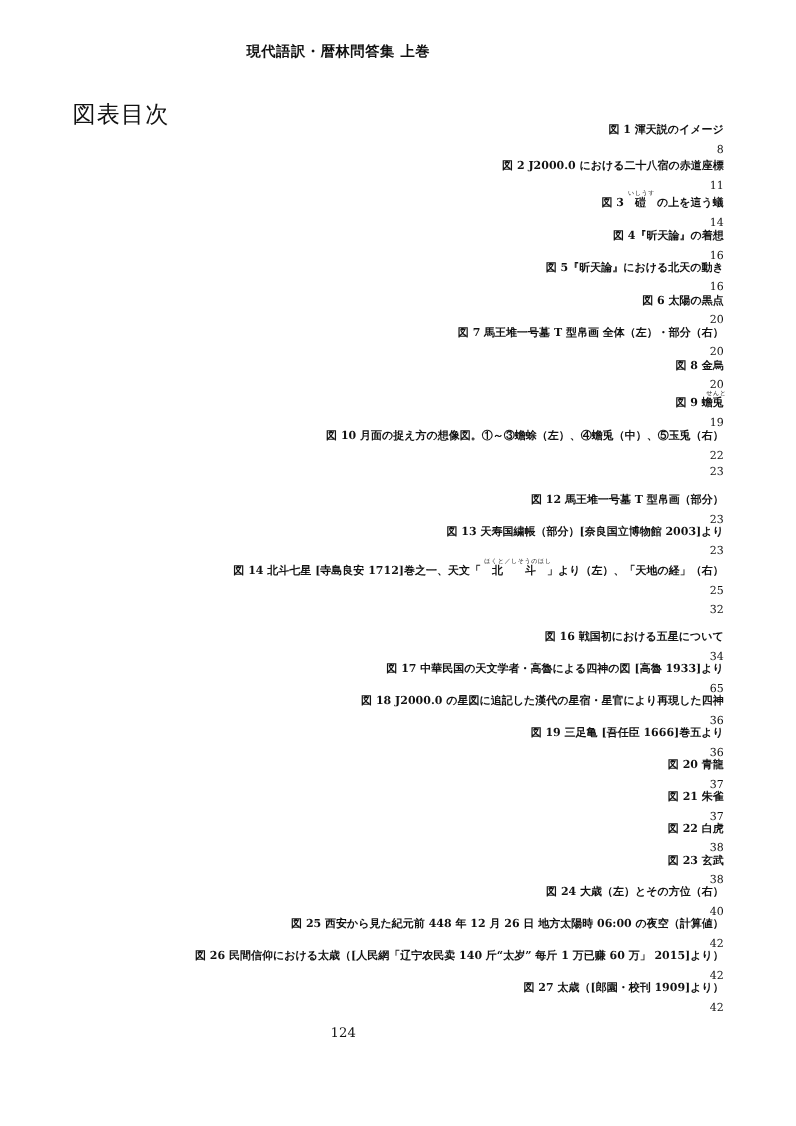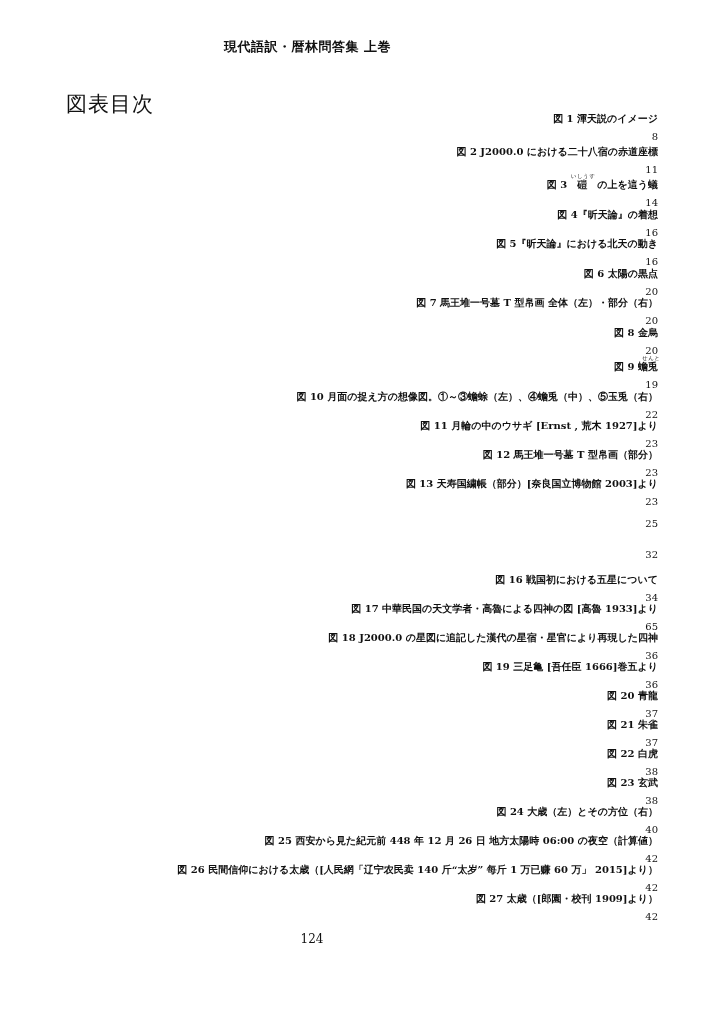--- a/index.html
+++ b/index.html
@@ -97,37 +97,37 @@
     </span>
     <span class="toc-leader"></span>
     <span class="toc-page">19</span>
   </div>
   <div class="toc-entry" style="top:390px">
     <span class="toc-label">図 10 月面の捉え方の想像図。①～③蟾蜍（左）、④蟾兎（中）、⑤玉兎（右）</span>
     <span class="toc-leader"></span>
     <span class="toc-page">22</span>
   </div>
   <div class="toc-entry" style="top:419px">
-    <span class="toc-label">図 11 月輪の中のウサギ [Ernst , 荒木 1927]より</span>
     <span class="toc-leader"></span>
     <span class="toc-page">23</span>
   </div>
   <div class="toc-entry" style="top:448px">
     <span class="toc-label">図 12 馬王堆一号墓 T 型帛画（部分）</span>
     <span class="toc-leader"></span>
     <span class="toc-page">23</span>
   </div>
   <div class="toc-entry" style="top:477px">
     <span class="toc-label">図 13 天寿国繍帳（部分）[奈良国立博物館 2003]より</span>
     <span class="toc-leader"></span>
     <span class="toc-page">23</span>
   </div>
   <div class="toc-entry" style="top:513px">
     <span class="toc-label">
       <span class="ruby" style="left:228px">ほくと／しそうのほし</span>
+      <span>図 14 北斗七星 [寺島良安 1712]巻之一、天文「　北　　斗　」より（左）、「天地の経」（右）</span>
     </span>
     <span class="toc-leader"></span>
     <span class="toc-page">25</span>
   </div>
   <div class="toc-entry" style="top:544px">
     <span class="toc-leader"></span>
     <span class="toc-page">32</span>
   </div>
   <div class="toc-entry" style="top:573px">
     <span class="toc-label">図 16 戦国初における五星について</span>

